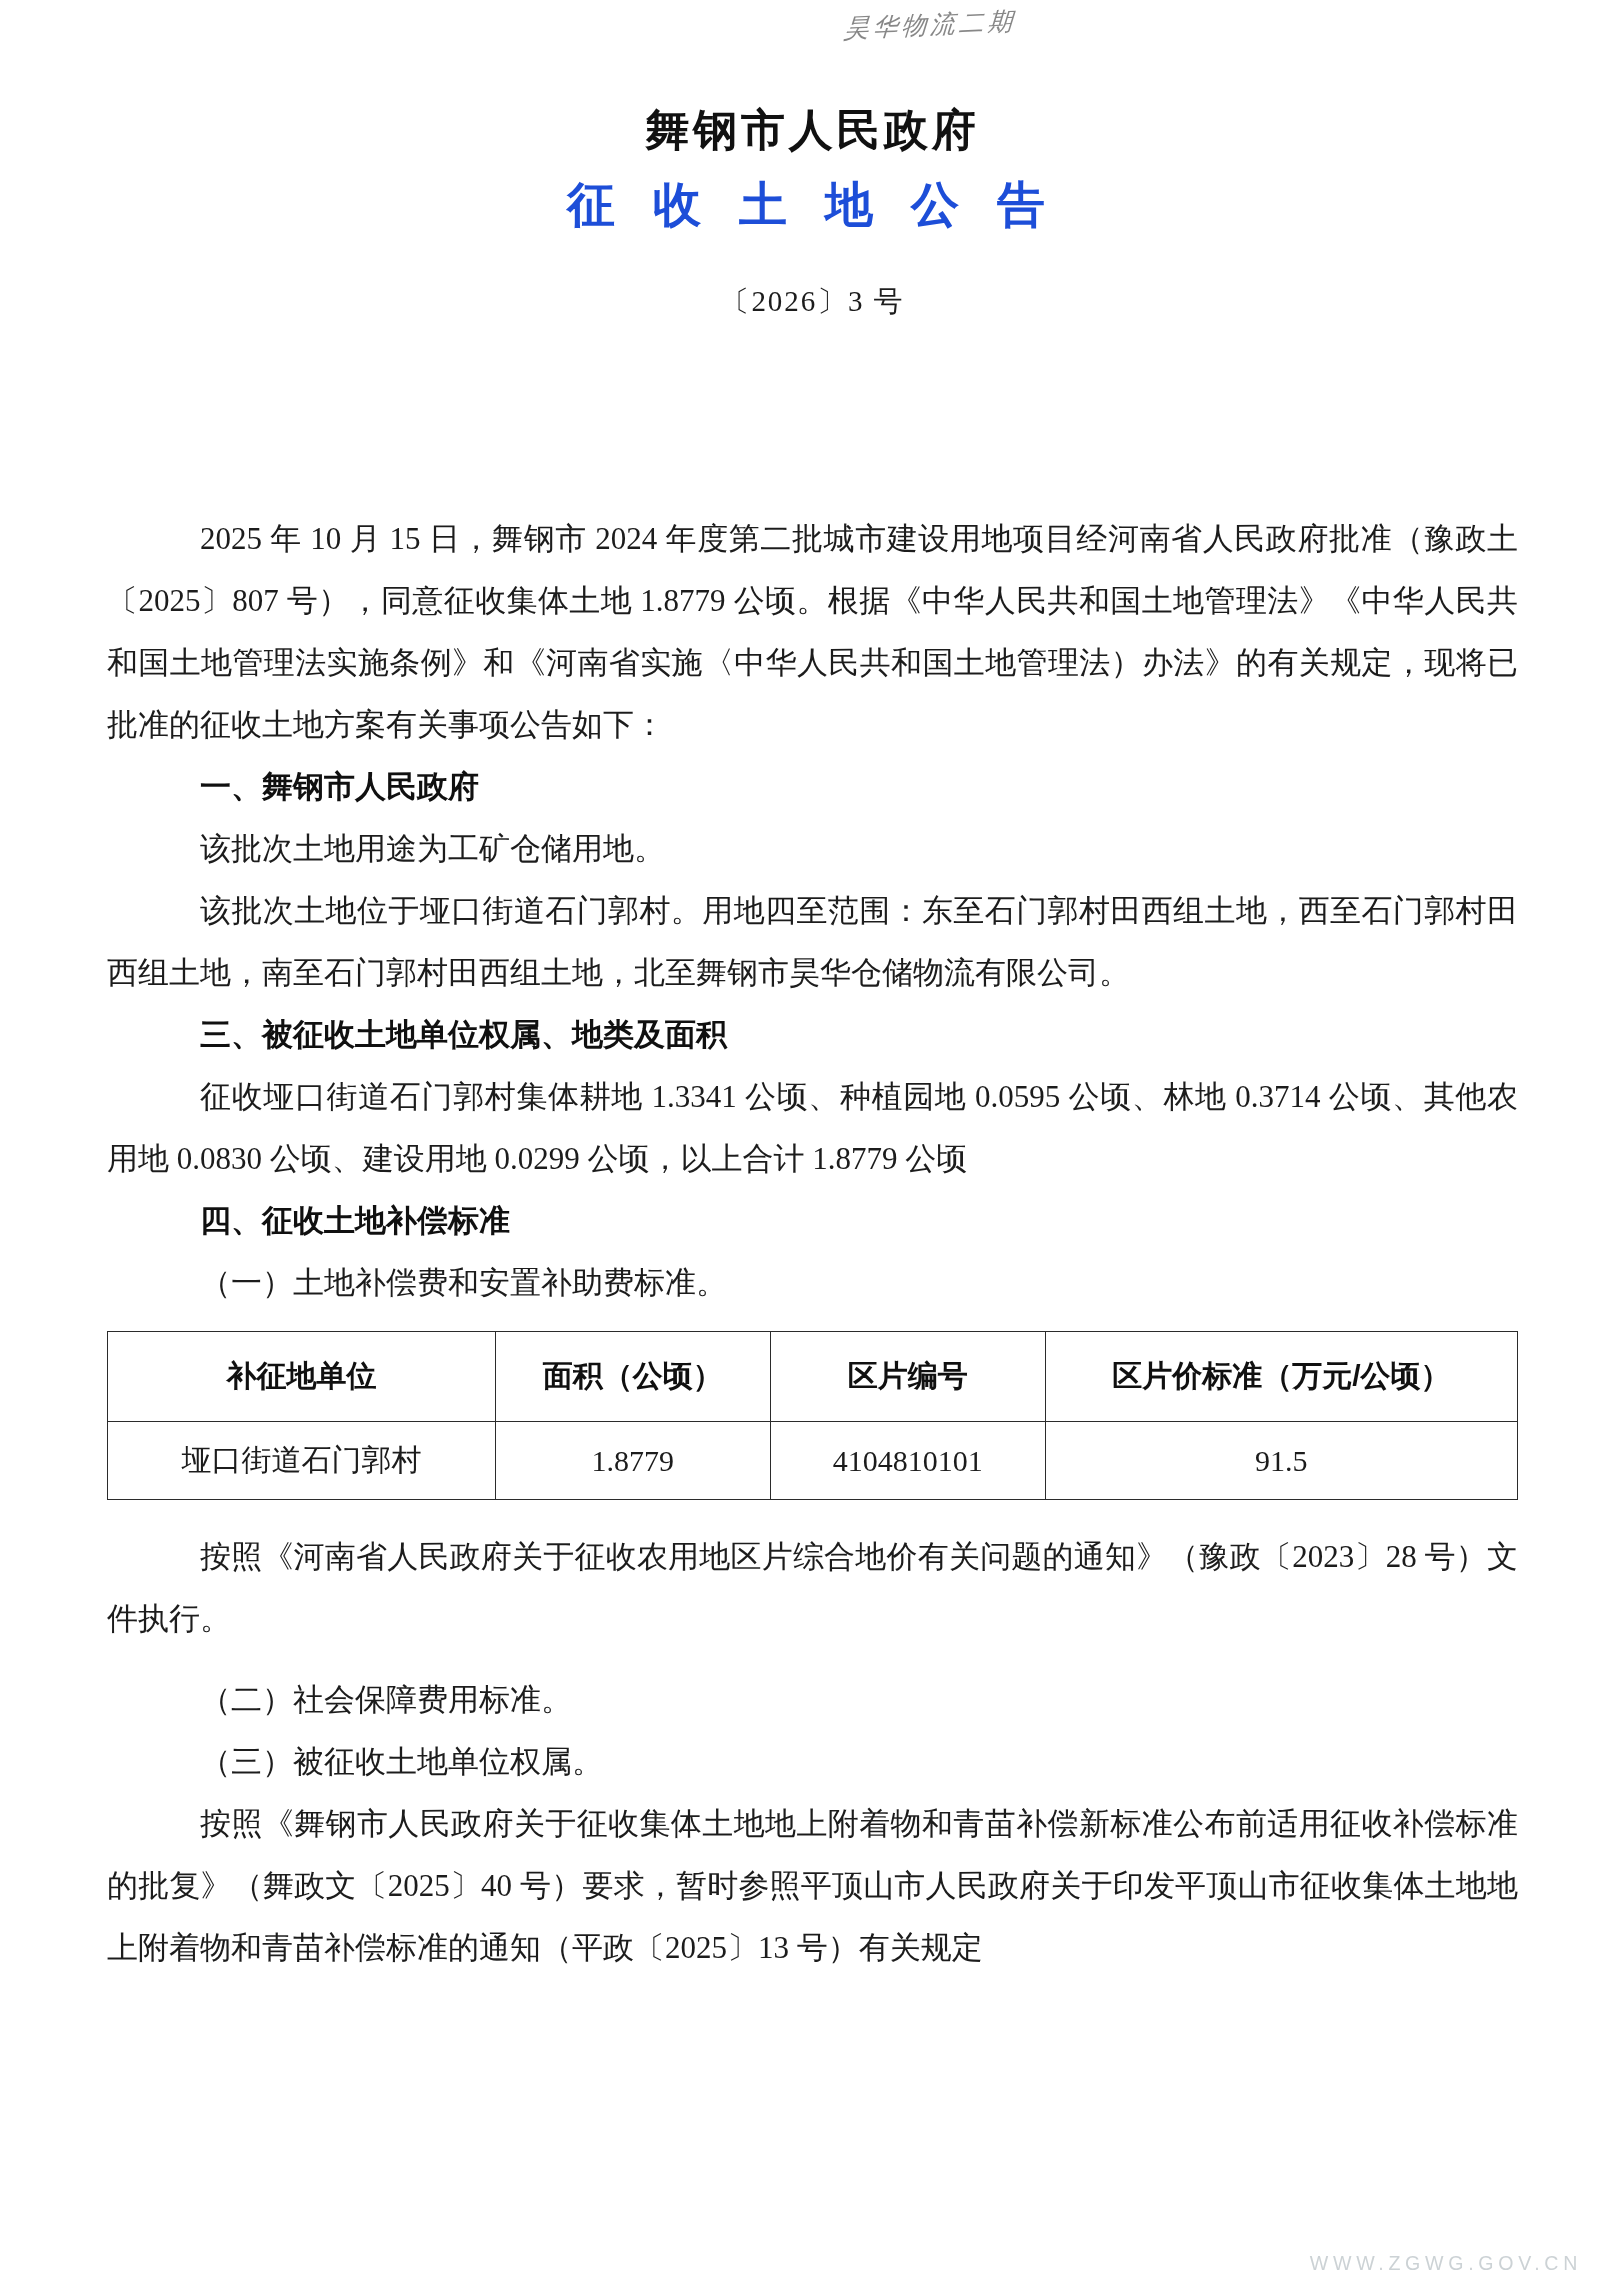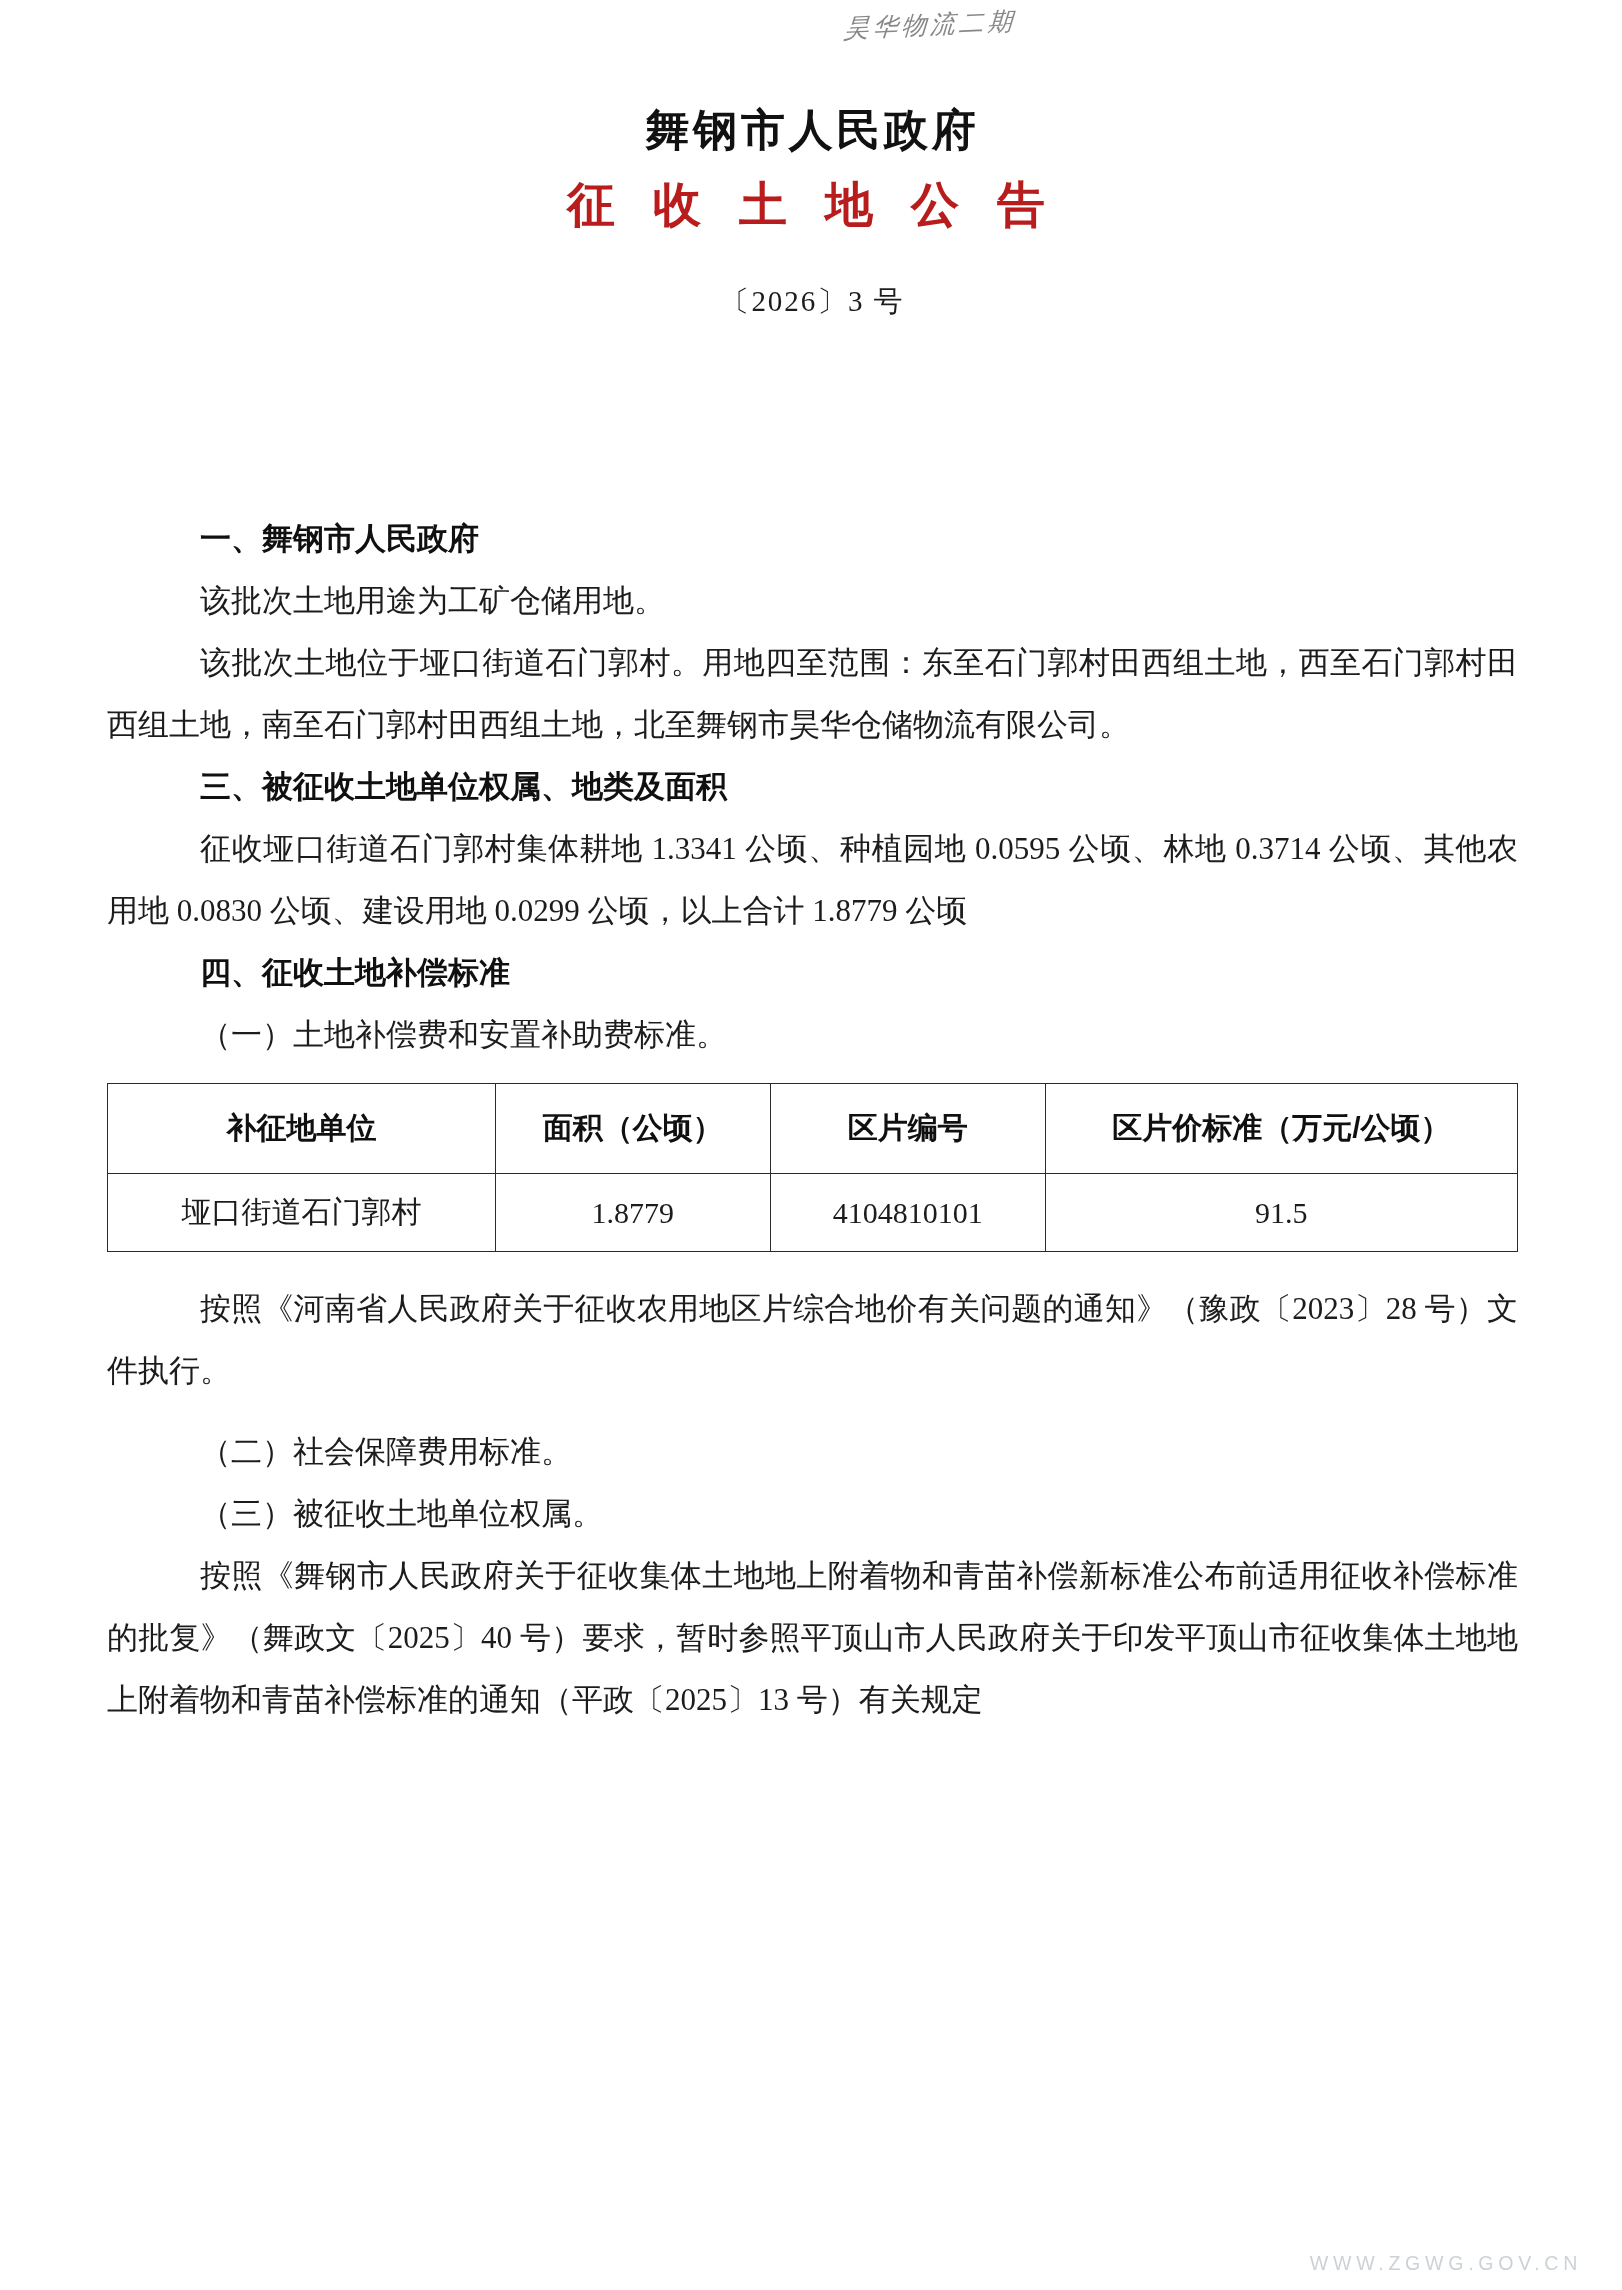--- a/index.html
+++ b/index.html
@@ -34,21 +34,21 @@
     letter-spacing:3.7px;
     margin:0 0 13px 0;
     color:#111;
   }
   .doc-title{
     text-align:center;
     font-weight:bold;
     font-size:48px;
     letter-spacing:13px;
     margin:0 0 45px 0;
-    color:#b91c1c;
+    color:#1d4ed8;
   }
   .doc-number{
     text-align:center;
     font-size:29px;
     letter-spacing:1.9px;
     margin:8px 0 186px 0;
   }
   .para{
     font-size:31px;
     line-height:62px;
@@ -113,20 +113,21 @@
   <div class="handwritten-note">昊华物流二期</div>
 
   <div class="content">
 
     <p class="issuer-title">舞钢市人民政府</p>
 
     <p class="doc-title">征 收 土 地 公 告</p>
 
     <p class="doc-number">〔2026〕3 号</p>
 
+    <p class="para">2025 年 10 月 15 日，舞钢市 2024 年度第二批城市建设用地项目经河南省人民政府批准（豫政土〔2025〕807 号），同意征收集体土地 1.8779 公顷。根据《中华人民共和国土地管理法》《中华人民共和国土地管理法实施条例》和《河南省实施〈中华人民共和国土地管理法）办法》的有关规定，现将已批准的征收土地方案有关事项公告如下：</p>
 
     <p class="heading">一、舞钢市人民政府</p>
 
     <p class="para">该批次土地用途为工矿仓储用地。</p>
 
 
     <p class="para">该批次土地位于垭口街道石门郭村。用地四至范围：东至石门郭村田西组土地，西至石门郭村田西组土地，南至石门郭村田西组土地，北至舞钢市昊华仓储物流有限公司。</p>
 
     <p class="heading">三、被征收土地单位权属、地类及面积</p>
 

